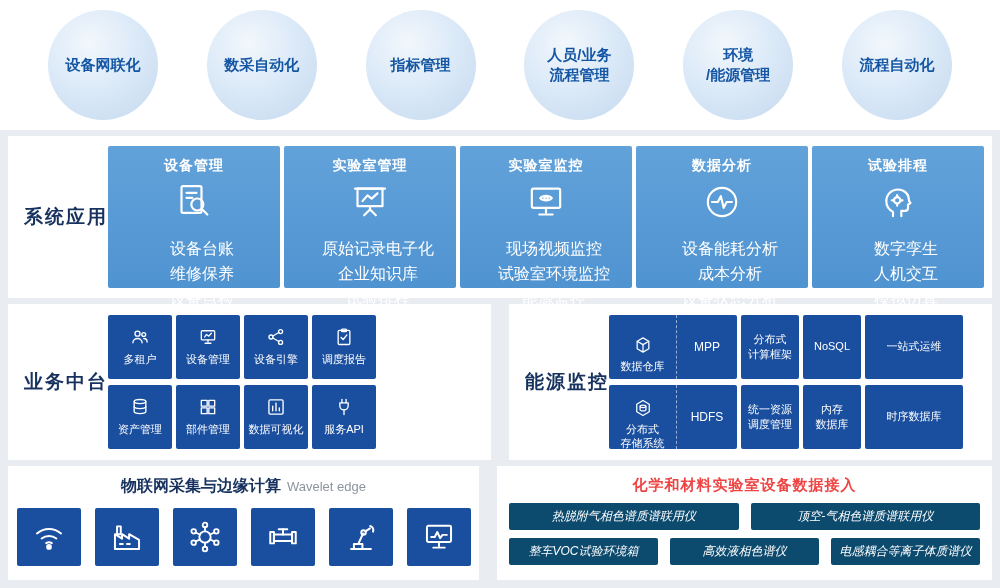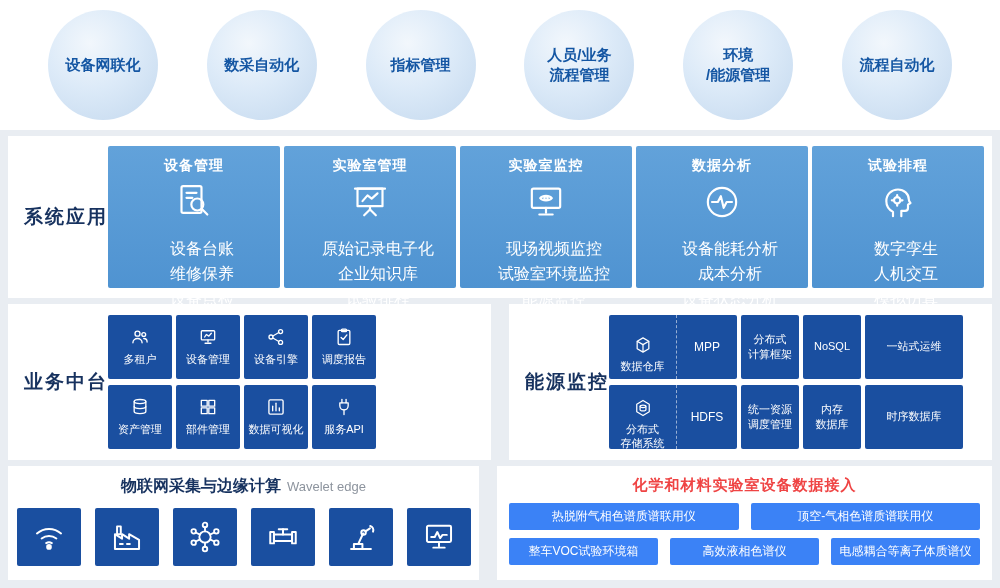--- a/index.html
+++ b/index.html
@@ -59,22 +59,22 @@
   .bottom-row .panel { flex:1; }
   .iot-panel { padding-top:10px; }
   .iot-title { text-align:center; font-size:16px; font-weight:700; color:#17325f; }
   .iot-sub { font-weight:400; font-size:13px; color:#8d949e; margin-left:6px; letter-spacing:0; }
   .iot-tiles { display:flex; justify-content:center; gap:14px; margin-top:11px; }
   .iot-tile { width:64px; height:58px; }
 
   .lab-panel { padding:10px 12px 0; }
   .lab-title { text-align:center; font-size:15px; font-weight:700; color:#ef4444; letter-spacing:1px; }
   .lab-row { display:flex; gap:12px; margin-top:8px; }
-  .lab-btn { flex:1; background:#3b82f6; color:#fff; height:27px; border-radius:2px;
-             display:flex; align-items:center; justify-content:center; font-size:12px; }
+  .lab-btn { flex:1; background:#0c4a6e; color:#fff; height:27px; border-radius:2px;
+             display:flex; align-items:center; justify-content:center; font-size:12px;font-style:italic; }
 
   svg { display:block; }
 </style>
 </head>
 <body>
 
 <div class="page">
 
   <div class="top-band">
     <div class="cap-circle">

